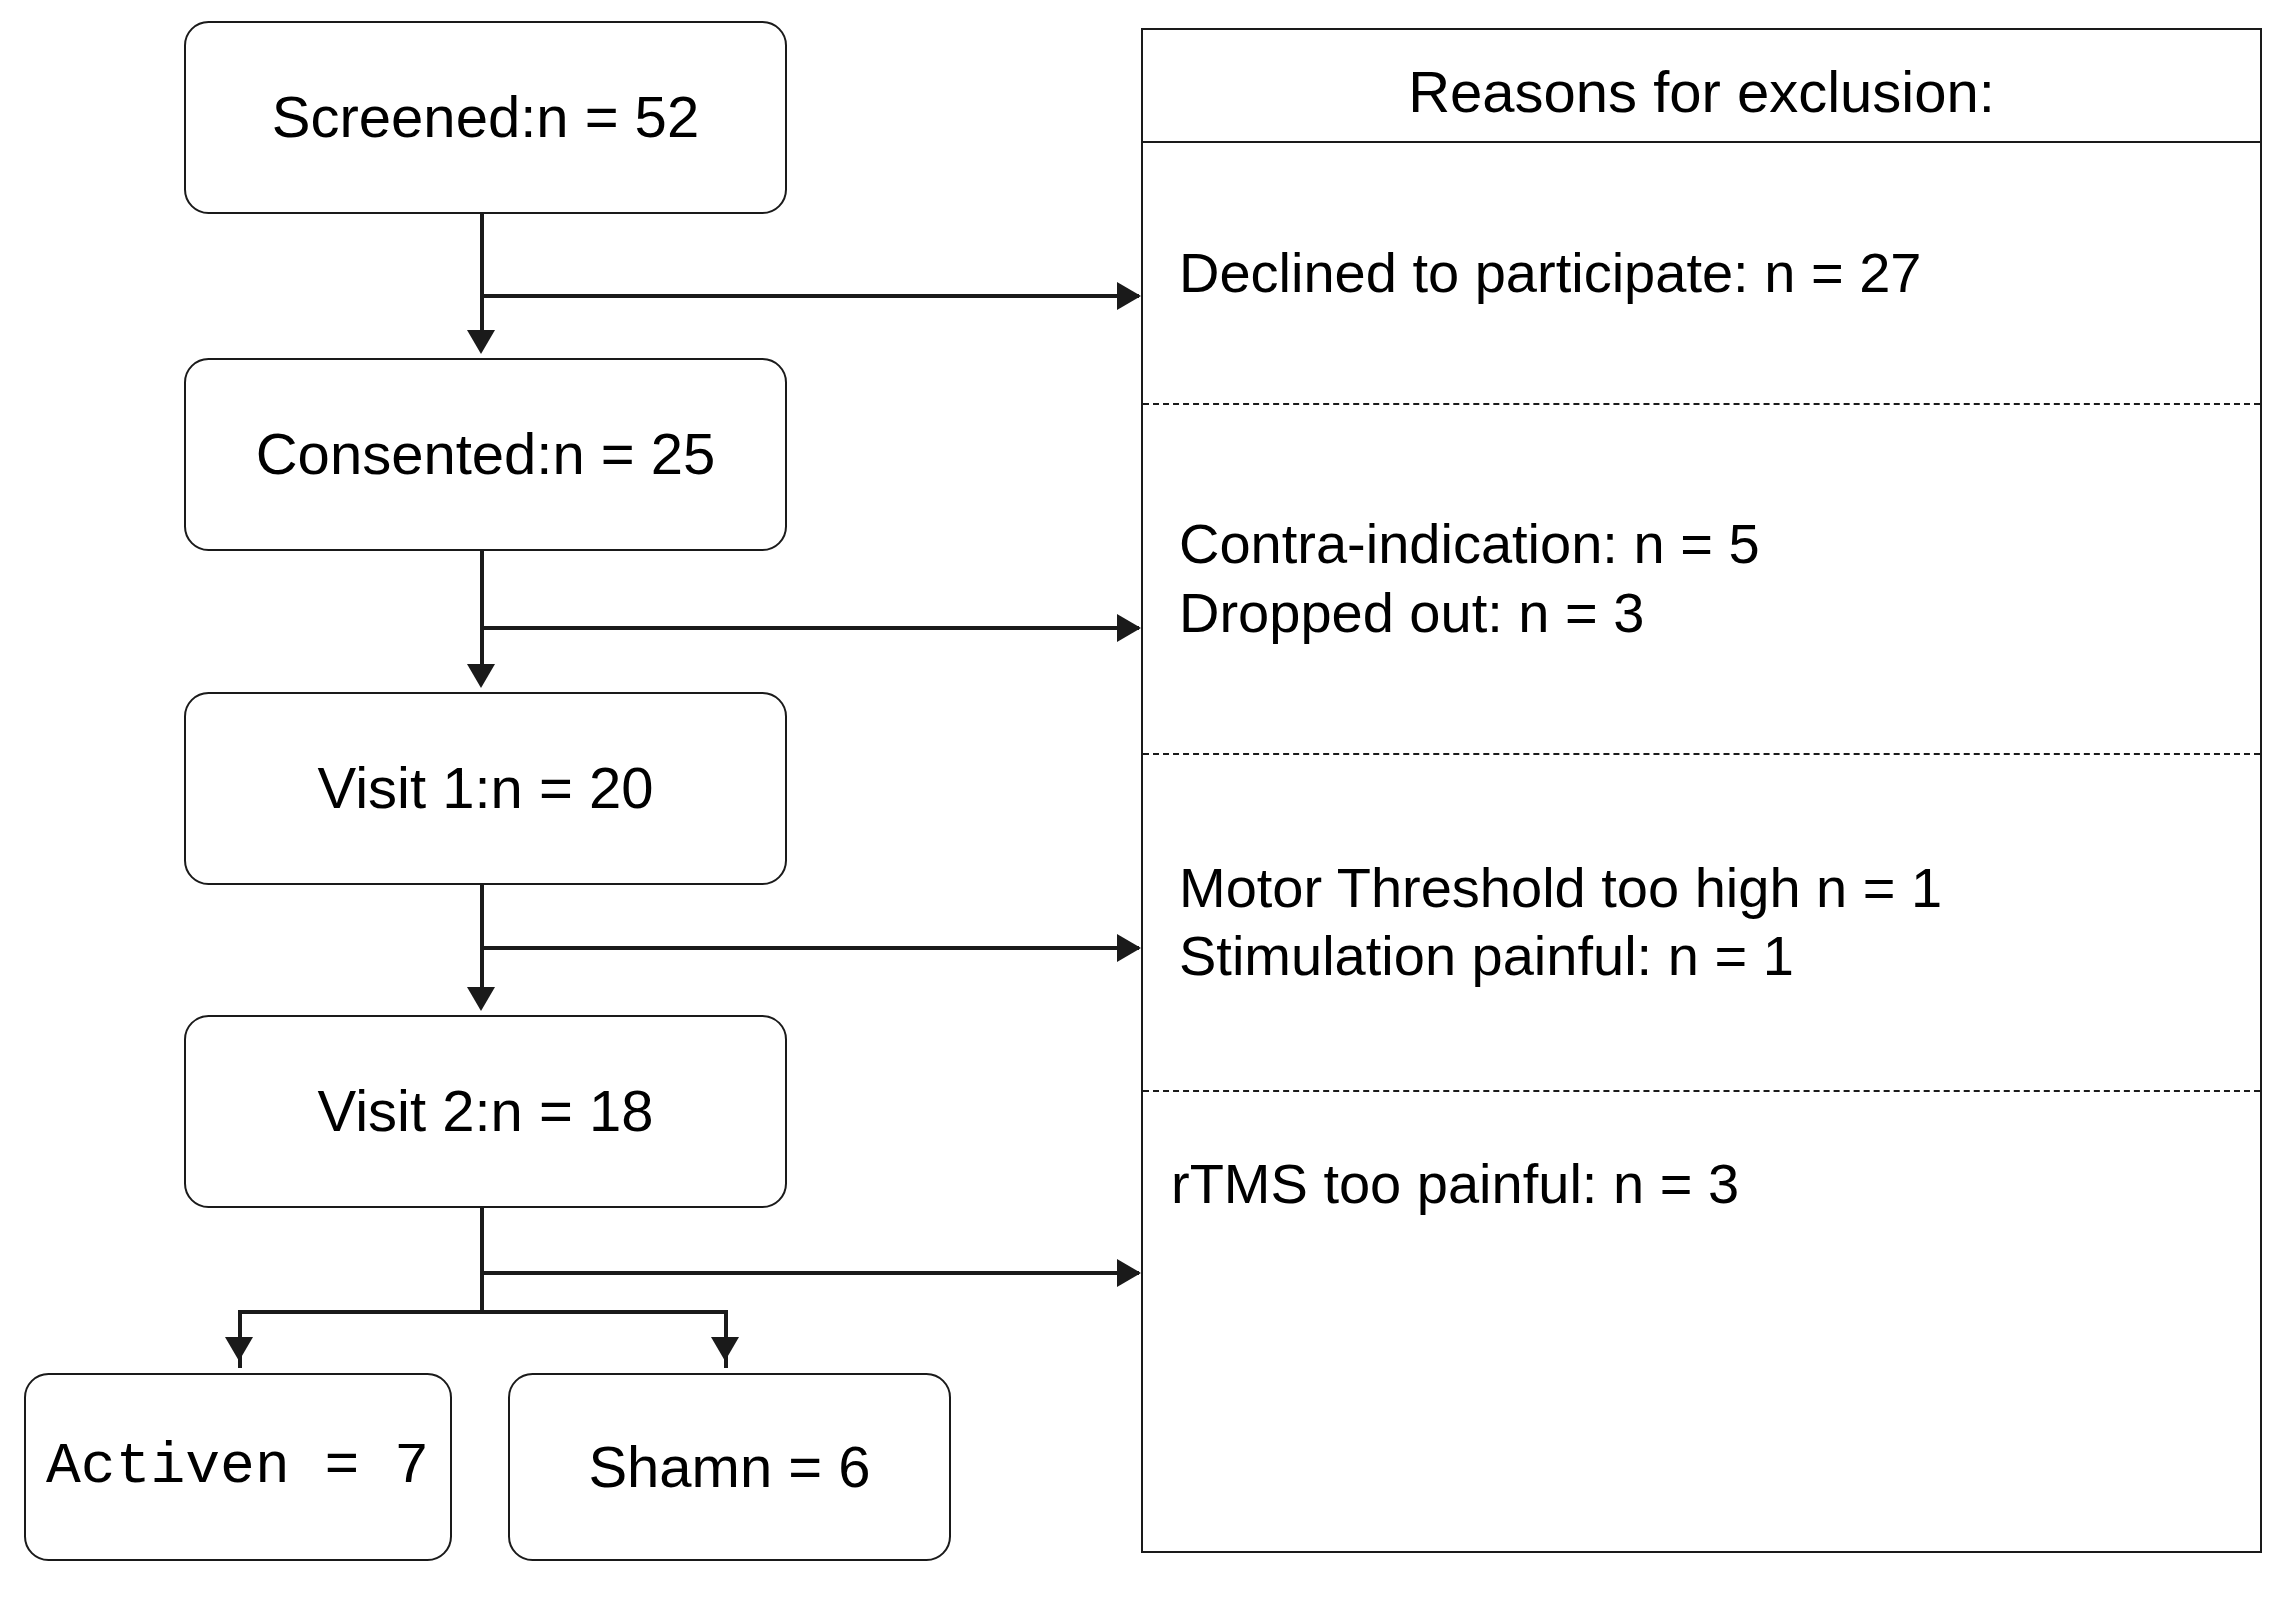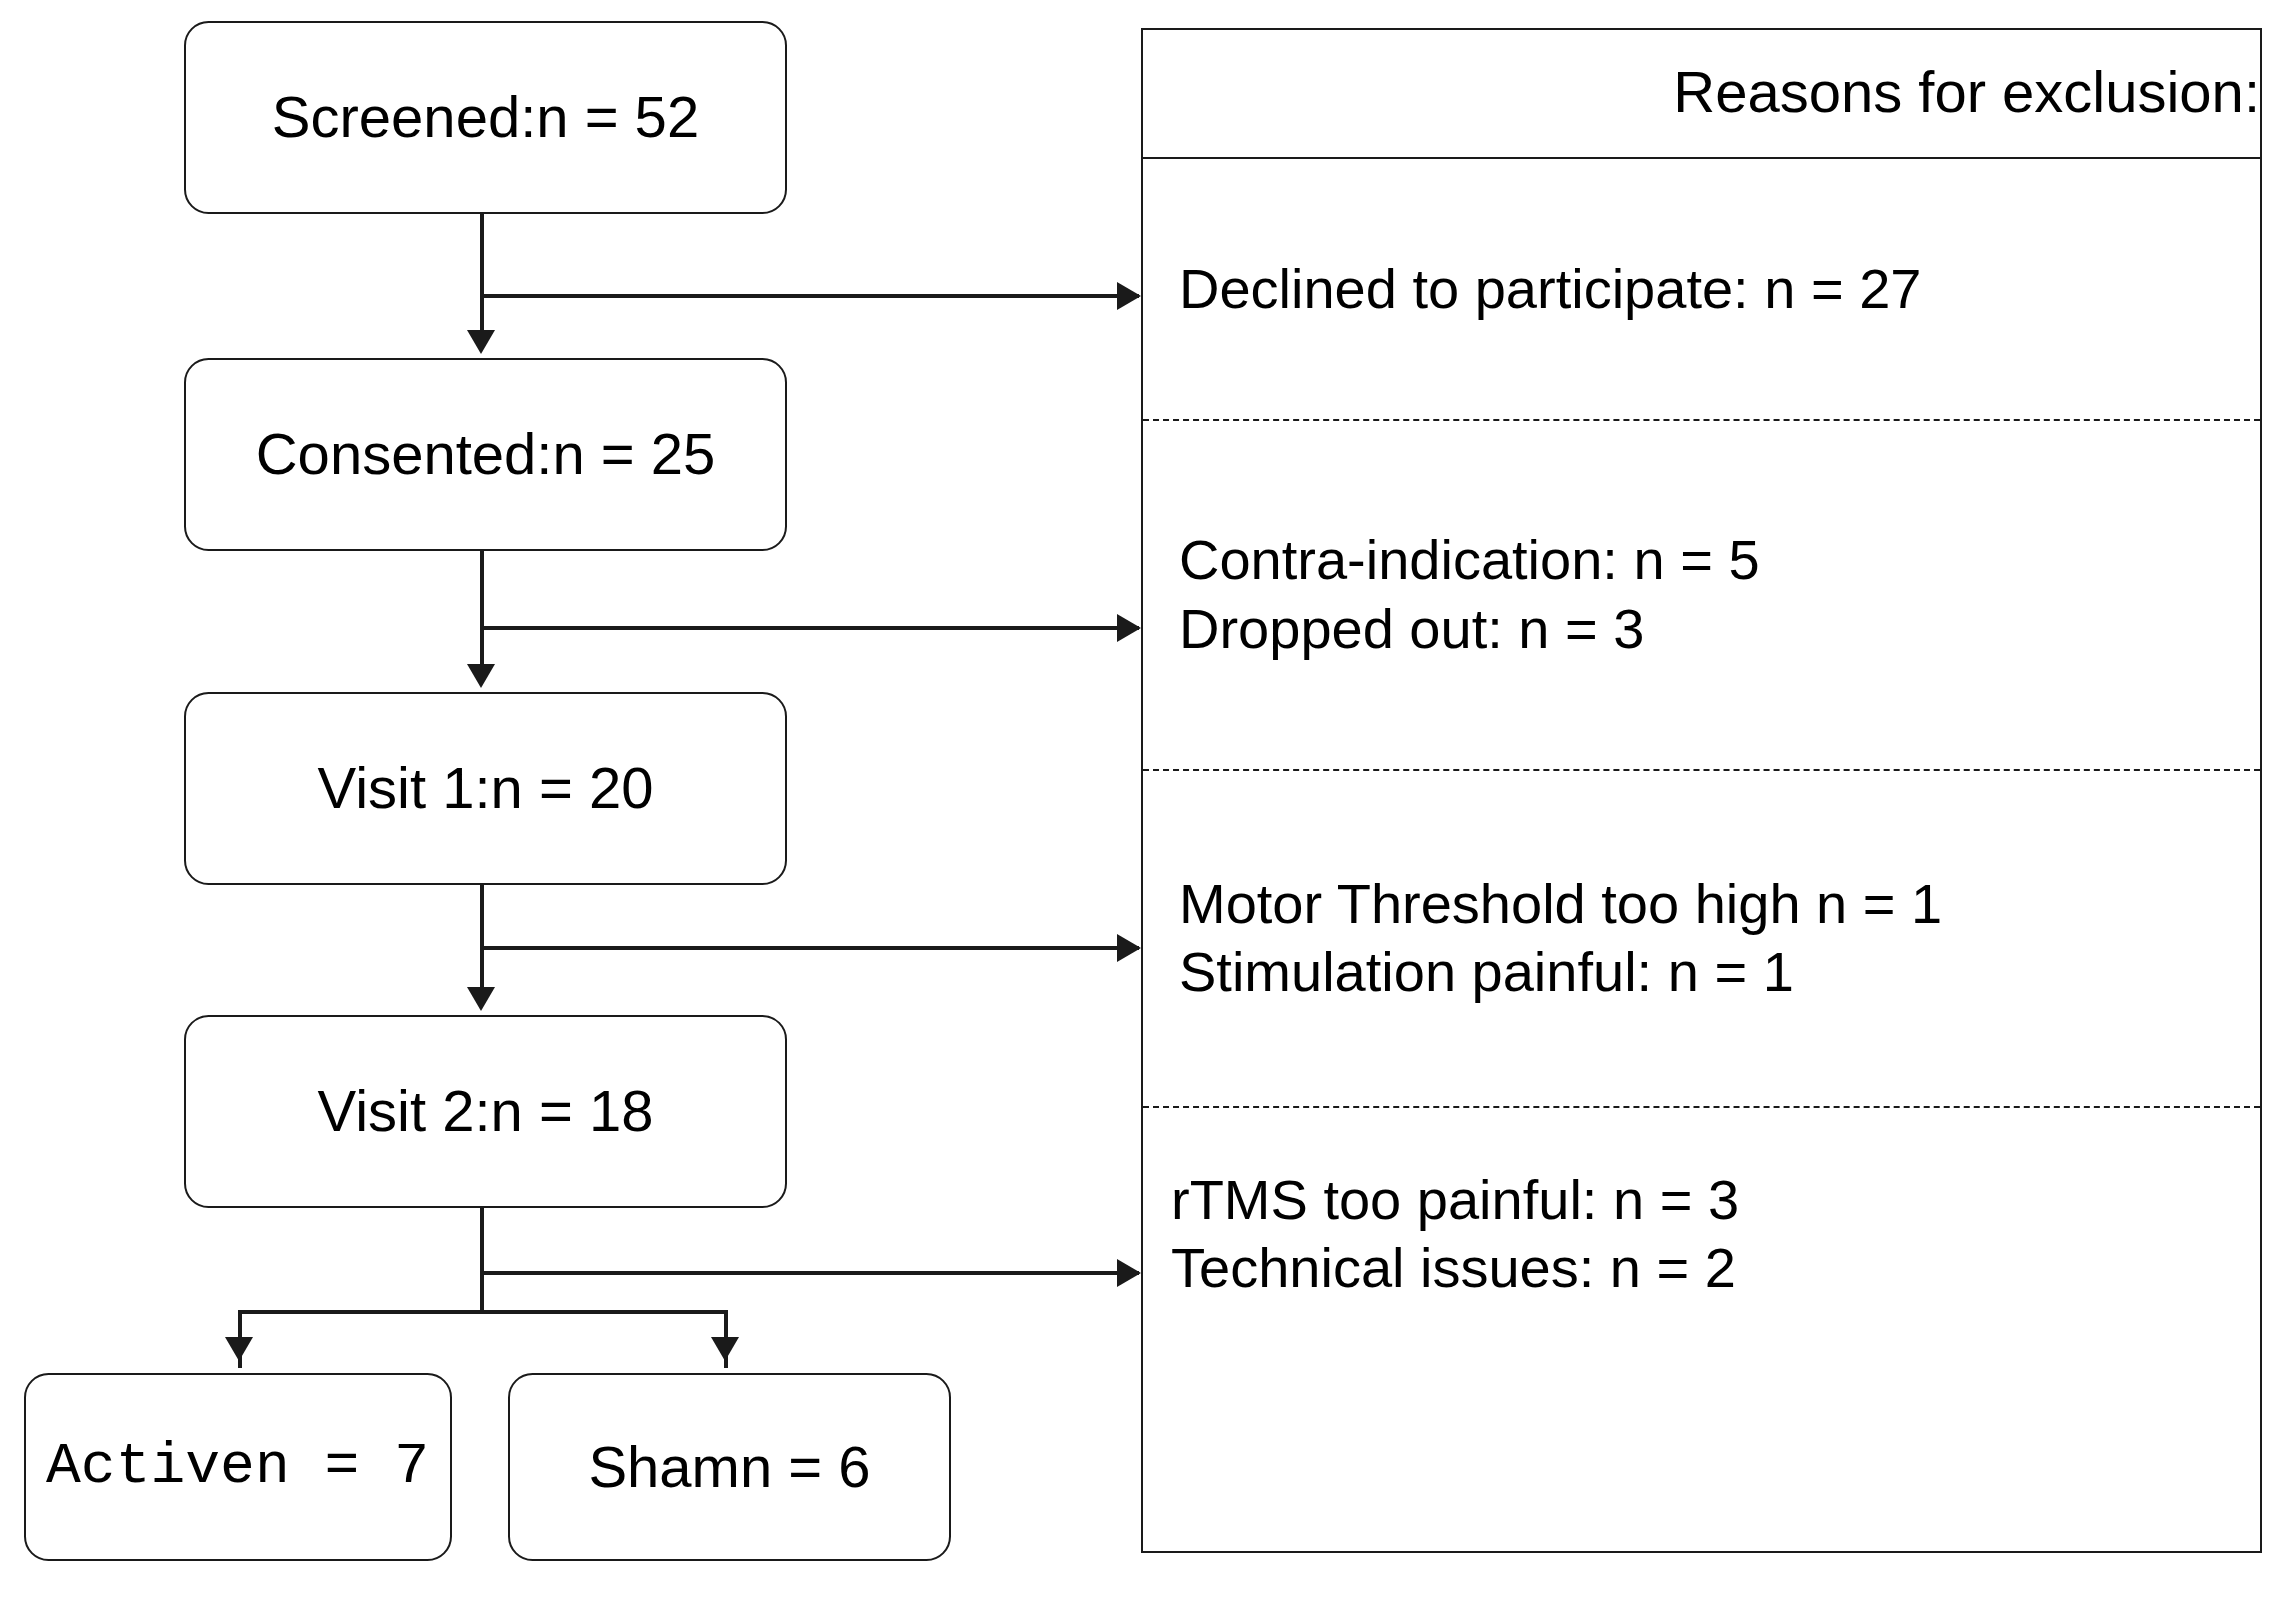--- a/index.html
+++ b/index.html
@@ -106,25 +106,25 @@
     position: absolute;
     left: 1141px;
     top: 28px;
     width: 1121px;
     height: 1525px;
     box-sizing: border-box;
     border: 2.8px solid #1a1a1a;
     background: #ffffff;
   }
   #exclusion-title {
-    text-align: right;
+    text-align: center;
     font-size: 58px;
     line-height: 1.1;
     padding-top: 30px;
-    padding-bottom: 33px;
+    padding-bottom: 17px;
     white-space: nowrap;
   }
   .panel-rule {
     border-top: 2.8px solid #1a1a1a;
     width: 100%;
   }
   .panel-divider {
     border-top: 2.8px dashed #1a1a1a;
     width: 100%;
   }
@@ -223,18 +223,17 @@
     <div class="panel-divider"></div>
 
     <div class="excl-group" id="excl-group-3">
       <p>Motor Threshold too high n = 1</p>
       <p>Stimulation painful: n = 1</p>
     </div>
     <div class="panel-divider"></div>
 
     <div class="excl-group" id="excl-group-4">
       <p>rTMS too painful: n = 3</p>
-      <p>Technical issues: n = 2</p>
     </div>
   </div>
 
 </div>
 
 
 </body></html>

